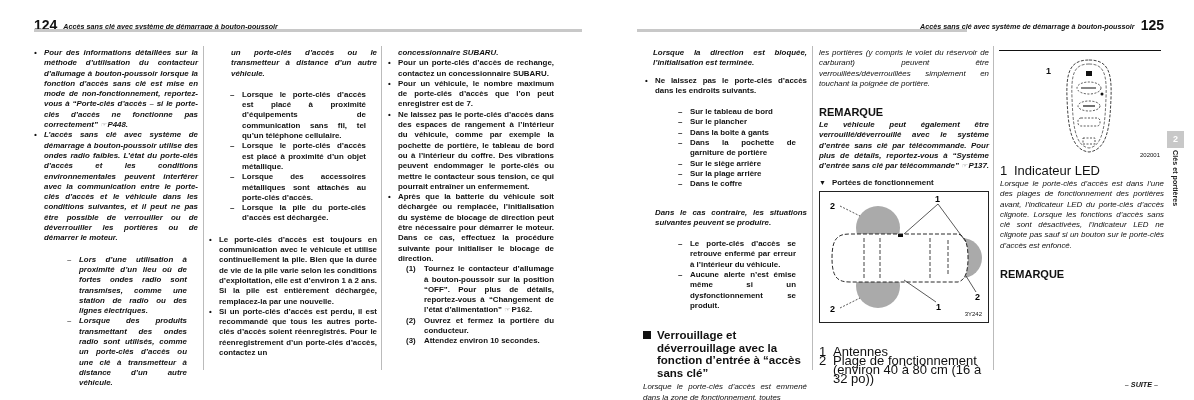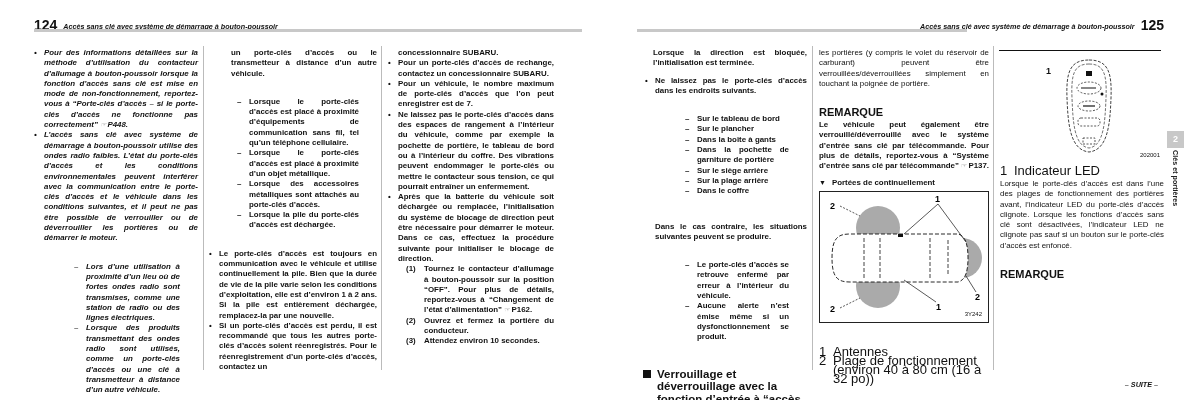--- a/index.html
+++ b/index.html
@@ -10,29 +10,29 @@
   .hdr{position:absolute;top:18px;display:flex;align-items:flex-end;}
   .pnum{font-size:14px;font-weight:bold;line-height:14px;}
   .htitle{font-size:7.2px;font-style:italic;font-weight:bold;line-height:10px;}
   .hbar{position:absolute;top:29px;height:3px;background:#c8c8c8;}
   .col{position:absolute;top:48px;font-size:7.9px;line-height:10.3px;font-weight:bold;text-align:justify;}
   .col.reg{font-weight:normal;}
   .vline{position:absolute;width:1px;background:#bbb;}
   ul.b{list-style:none;margin:0;padding:0;}
   ul.b>li{position:relative;padding-left:12px;}
   ul.b>li::before{content:"•";position:absolute;left:2px;top:0;}
-  ul.d{list-style:none;margin:18px;padding:0 0 0 12px;}
+  ul.d{list-style:none;margin:11px;padding:0 0 0 12px;}
   ul.d>li{position:relative;padding-left:12px;}
   ul.d>li::before{content:"–";position:absolute;left:0;top:0;}
   ol.n{list-style:none;margin:0;padding:0 0 0 8px;}
   ol.n>li{position:relative;padding-left:18px;}
   .nn{position:absolute;left:0;top:0;}
   .ref{font-weight:bold;}
   .ref::before{content:"☞";font-weight:normal;color:#888;font-size:7px;margin-right:1px;}
-  p{margin:0;}
+  p{margin:0;font-style:italic;}
   .gap{height:7px;}
   .h2{font-size:11.5px;line-height:12.5px;font-weight:bold;display:flex;text-align:left;}
   .h2 .sq{display:inline-block;width:8px;height:8px;background:#111;margin:2px 6px 0 0;flex:none;}
   .rem{font-size:11px;font-weight:bold;margin:17px 0 2px;line-height:12px;}
   .tri{font-weight:bold;font-size:7.9px;margin:6px 0 3px;}
   .tri::before{content:"▼";font-size:7px;margin-right:6px;}
   .fig{border:1px solid #222;position:relative;background:#fff;}
   .cap{font-weight:normal;font-size:13px;line-height:9px;text-align:left;}
   .cap .cn{display:inline-block;width:14px;}
   .tab{position:absolute;left:1167px;top:131px;width:17px;height:17px;background:#c8c8c8;color:#fff;font-weight:bold;font-size:9px;text-align:center;line-height:17px;}
@@ -129,21 +129,21 @@
         <span>Verrouillage et déverrouillage avec la fonction d’entrée à “accès sans clé”</span>
       </div>
     <p style="font-weight:normal;margin-top:3px;">Lorsque le porte-clés d’accès est emmené dans la zone de fonctionnement, toutes</p>
   </div>
   <div class="vline" style="left:215px;top:46px;height:324px;"></div>
 
   <div class="col" style="left:222px;width:170px;">
     <p style="font-weight:normal;">les portières (y compris le volet du réservoir de carburant) peuvent être verrouillées/déverrouillées simplement en touchant la poignée de portière.</p>
     <div class="rem">REMARQUE</div>
     <p><span>Le véhicule peut également être verrouillé/déverrouillé avec le système d’entrée sans clé par télécommande. Pour plus de détails, reportez-vous à “Système d’entrée sans clé par télécommande”</span> <span class="ref">P137.</span></p>
-    <div class="tri">Portées de continuellement</div>
+    <div class="tri">Portées de fonctionnement</div>
     <div class="fig" style="height:130px;">
       <svg width="168" height="130" viewBox="0 0 168 130">
         <circle cx="58" cy="36" r="22" fill="#aaa"></circle>
         <circle cx="58" cy="94" r="22" fill="#aaa"></circle>
         <circle cx="142" cy="66" r="20" fill="#aaa"></circle>
         <path d="M12 66 C12 46 18 42 30 42 L138 42 C146 44 148 54 148 66 C148 78 146 88 138 90 L30 90 C18 90 12 86 12 66Z" fill="#fff" stroke="#111" stroke-dasharray="4,2" stroke-width="0.9"></path>
         <path d="M44 46 L44 86 M60 46 L60 86 M110 46 L110 86 M128 48 L128 84" stroke="#111" stroke-dasharray="4,2" stroke-width="0.8" fill="none"></path>
         <rect x="78" y="42" width="5" height="3" fill="#111"></rect>
         <line x1="20" y1="14" x2="40" y2="24" stroke="#111" stroke-dasharray="2,1.5" stroke-width="0.7"></line>
         <line x1="20" y1="116" x2="40" y2="106" stroke="#111" stroke-dasharray="2,1.5" stroke-width="0.7"></line>

